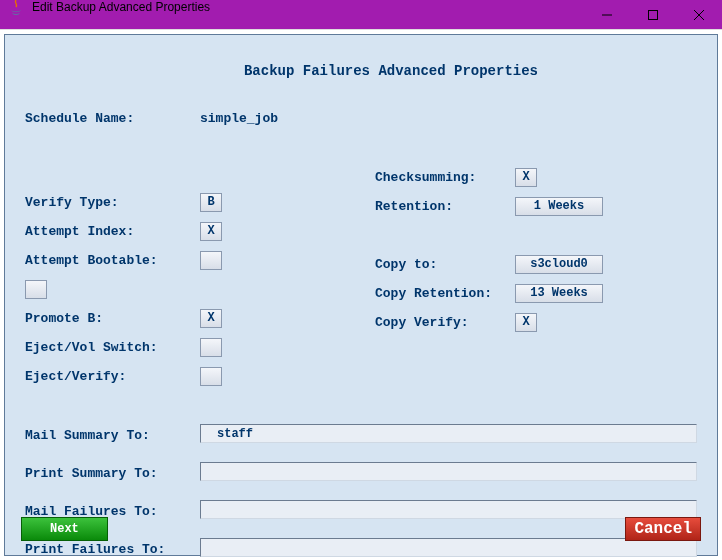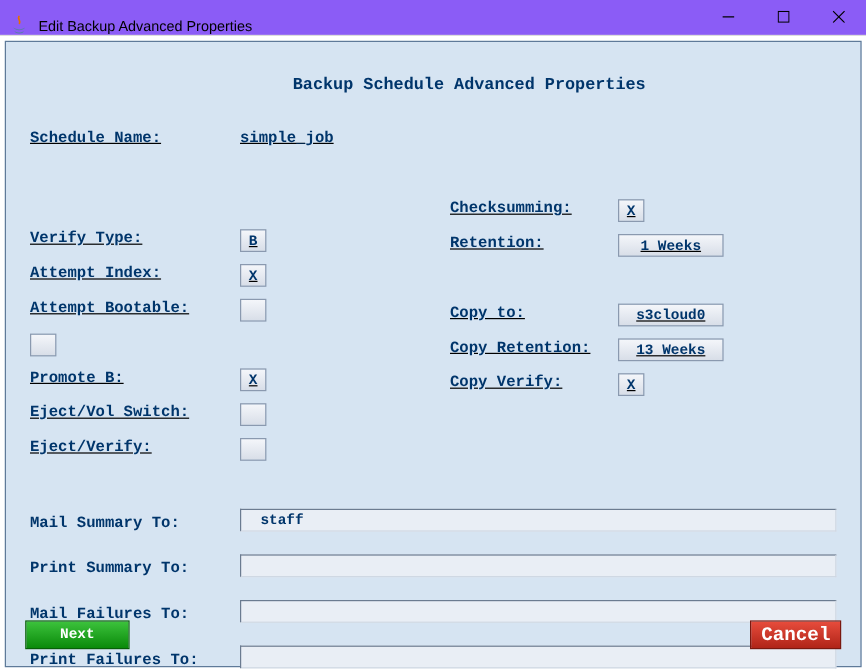--- a/index.html
+++ b/index.html
@@ -4,23 +4,23 @@
   <style>
     * { box-sizing: border-box; margin: 0; padding: 0; }
     body {
       width: 722px; height: 560px;
       font-family: "Segoe UI", Arial, sans-serif;
       background: #fff;
       overflow: hidden;
     }
     .titlebar {
       height: 30px;
-      display: flex; align-items: flex-end;
+      display: flex; align-items: flex-start;
       padding: 0 0 0 8px;
-      background: #8b5cf6;
+      background: #a21caf;
       border-bottom: 1px solid #ddd;
       font-size: 12px;
     }
     .titlebar .java-icon {
       width: 16px; height: 16px; margin-right: 8px;
       display: inline-flex; align-items: center; justify-content: center;
     }
     .titlebar .title { flex: 1; color: #000; }
     .titlebar .win-controls { display: flex; }
     .titlebar .win-btn {
@@ -45,23 +45,23 @@
       text-align: center;
       font-family: "Courier New", monospace;
       font-weight: bold;
       font-size: 14px;
       color: #00356b;
       margin-bottom: 28px;
       margin-left: 60px;
     }
     .row {
       display: flex;
+      align-items: center;
       margin-bottom: 7px;
       min-height: 22px;
-      text-decoration: underline;
     }
     .label {
       width: 175px;
       font-family: "Courier New", monospace;
       font-weight: bold;
       font-size: 13px;
       color: #00356b;
     }
     .rlabel {
       width: 140px;
@@ -173,21 +173,21 @@
       <svg width="10" height="10">
           <line x1="0" y1="0" x2="10" y2="10" stroke="#000" stroke-width="1"></line>
           <line x1="10" y1="0" x2="0" y2="10" stroke="#000" stroke-width="1"></line>
         </svg>
     </div>
   </div>
 </div>
 
 <div class="content">
   <div class="panel">
-    <div class="heading">Backup Schedule Advanced Properties</div>
+    <div class="heading">Backup Failures Advanced Properties</div>
 
     <div class="row">
       <span class="label">Schedule Name:</span>
       <span class="value">simple_job</span>
     </div>
 
     <div class="gap"></div>
 
     <div class="columns">
       <div class="col-left">

